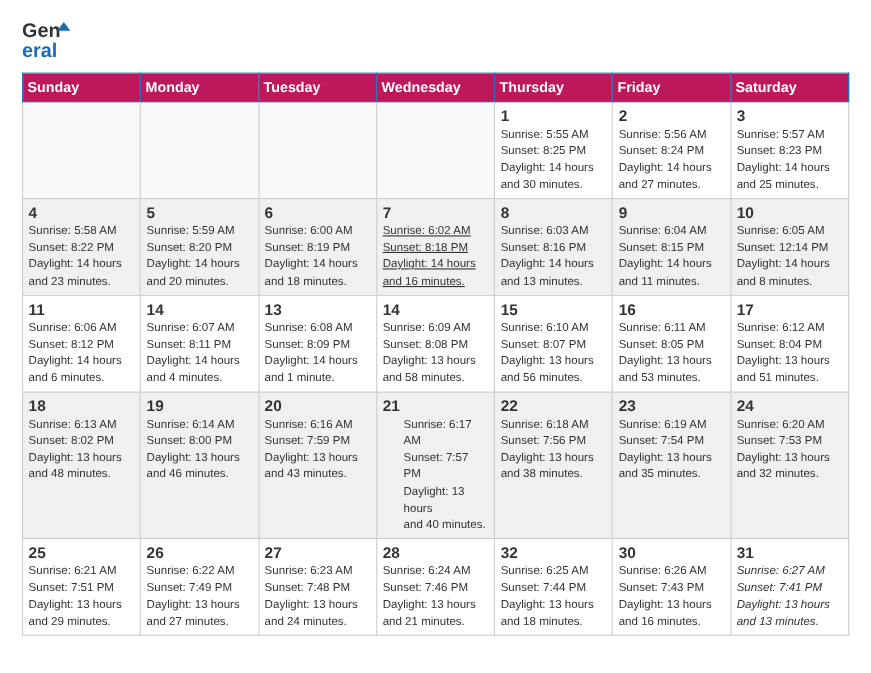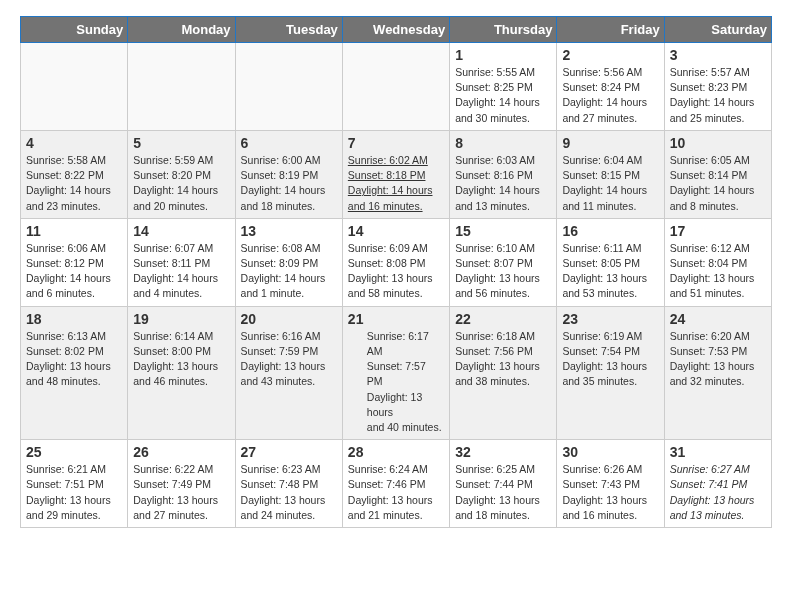--- a/index.html
+++ b/index.html
@@ -4,36 +4,57 @@
   <style>
     * { box-sizing: border-box; margin: 0; padding: 0; }
     body { font-family: Arial, sans-serif; background: #fff; width: 792px; min-height: 612px; }
     .container { padding: 16px 20px; }
     .header { display: flex; justify-content: space-between; align-items: flex-start; margin-bottom: 12px; }
     .logo { display: flex; flex-direction: column; }
     .title-block { text-align: right; }
     .month-title { font-size: 42px; font-weight: 300; color: #333; line-height: 1; }
     .location { font-size: 16px; color: #555; margin-top: 2px; }
     .calendar { width: 100%; border-collapse: collapse; }
-    .calendar th { background-color: #737373; color: #fff; text-align: right; padding: 5px 4px; font-size: 13px; border: 1px solid #2176c5; }
+    .calendar th { background-color: #be185d; color: #fff; text-align: left; padding: 5px 4px; font-size: 13px; border: 1px solid #2176c5; }
     .calendar td { border: 1px solid #ccc; padding: 4px 5px; vertical-align: top; width: 14.28%; min-height: 80px; }
     .calendar td.empty { background: #f9f9f9; }
     .calendar tr:nth-child(even) td:not(.empty) { background: #f5f5f5; }
     .calendar tr:nth-child(odd) td:not(.empty) { background: #fff; }
     .day-num { font-size: 14px; font-weight: bold; color: #333; margin-bottom: 2px; }
     .day-info { font-size: 10.5px; color: #333; line-height: 1.45; }
     
     .row-even td { background-color: #f0f0f0 !important; }
     .row-odd td { background-color: #ffffff !important; }
     .row-odd td.empty { background-color: #f9f9f9 !important; }
   </style>
 </head>
 <body>
 
 <div class="container">
+  <div class="header">
+    <div class="logo">
+      <div style="display:flex;align-items:center;gap:4px;">
+        <div style="position:relative;width:44px;height:38px;">
+          <svg width="44" height="38" viewBox="0 0 44 38">
+            <text x="0" y="18" font-size="18" font-weight="bold" fill="#333" font-family="Arial">Gen</text>
+            <text x="0" y="36" font-size="18" font-weight="bold" fill="#1a6bb5" font-family="Arial">eral</text>
+            <polygon points="38,4 44,12 32,12" fill="#1a6bb5"></polygon>
+          </svg>
+        </div>
+        <div style="display:flex;flex-direction:column;line-height:1.1;margin-left:-2px;">
+          <span style="font-size:20px;font-weight:bold;color:#333;"></span>
+          <span style="font-size:20px;font-weight:bold;color:#1a6bb5;"></span>
+        </div>
+      </div>
+    </div>
+    <div class="title-block">
+      <div class="month-title"></div>
+      <div class="location"></div>
+    </div>
+  </div>
 
   <table class="calendar">
     <thead>
       <tr>
       <th>Sunday</th>
           <th>Monday</th>
           <th>Tuesday</th>
           <th>Wednesday</th>
           <th>Thursday</th>
           <th>Friday</th>
@@ -107,21 +128,21 @@
           <td>
             <div class="day-num">9</div>
             <div class="day-info" style="white-space: pre-line;">Sunrise: 6:04 AM
 Sunset: 8:15 PM
 Daylight: 14 hours
 and 11 minutes.</div>
           </td>
           <td>
             <div class="day-num">10</div>
             <div class="day-info" style="white-space: pre-line;">Sunrise: 6:05 AM
-Sunset: 8:14 PM
+Sunset: 12:14 PM
 Daylight: 14 hours
 and 8 minutes.</div>
           </td>
         </tr>
         <tr class="row-odd">
           <td>
             <div class="day-num">11</div>
             <div class="day-info" style="white-space: pre-line;">Sunrise: 6:06 AM
 Sunset: 8:12 PM
 Daylight: 14 hours

